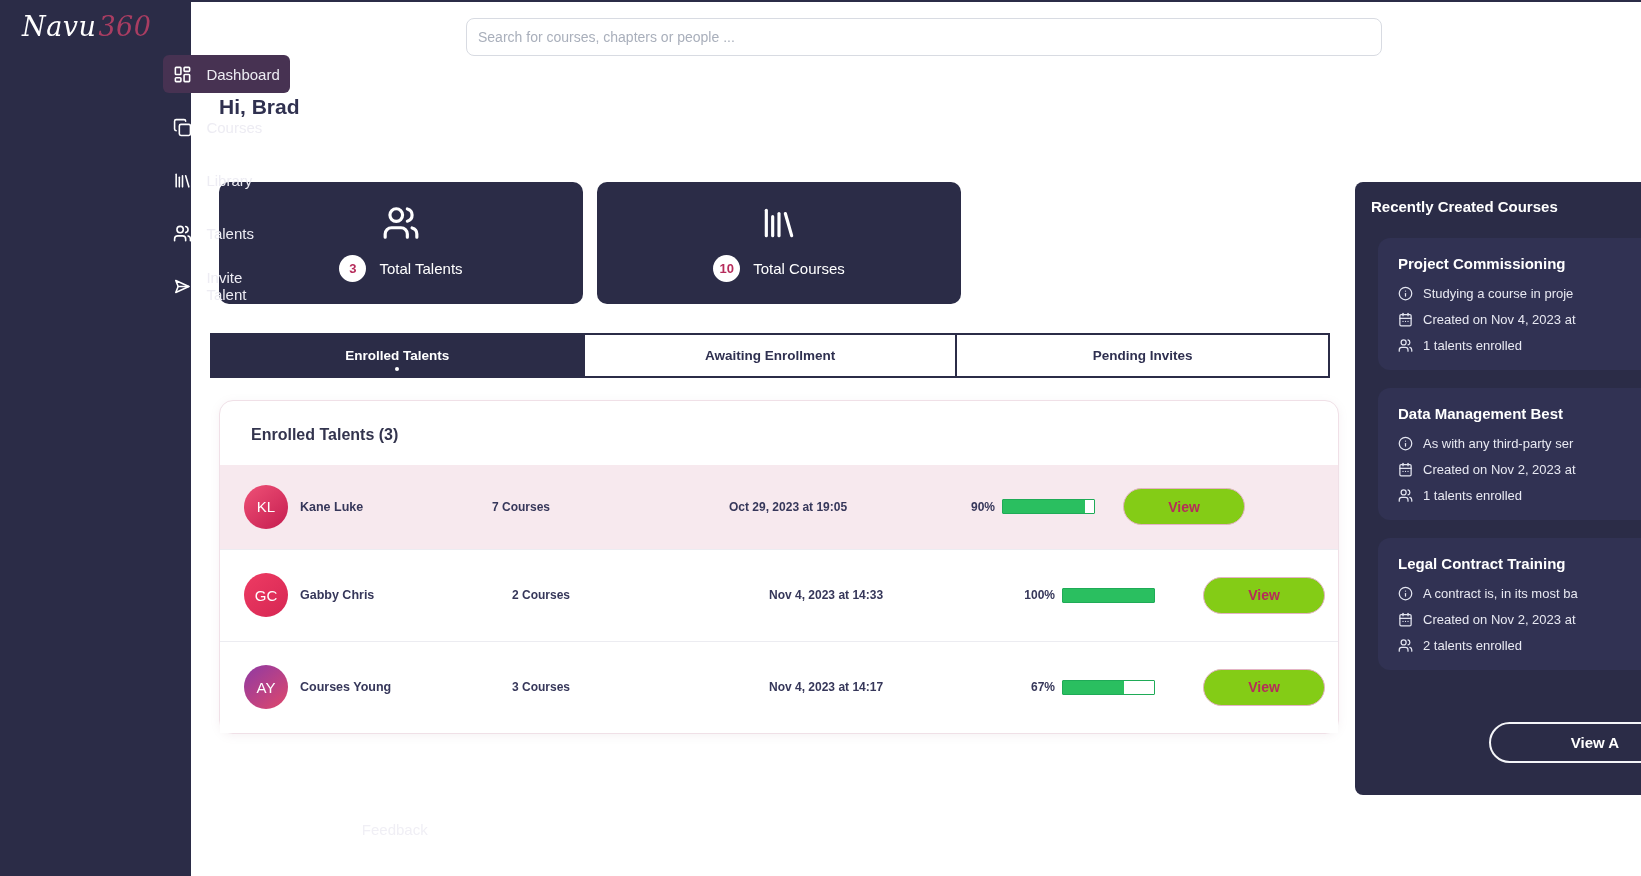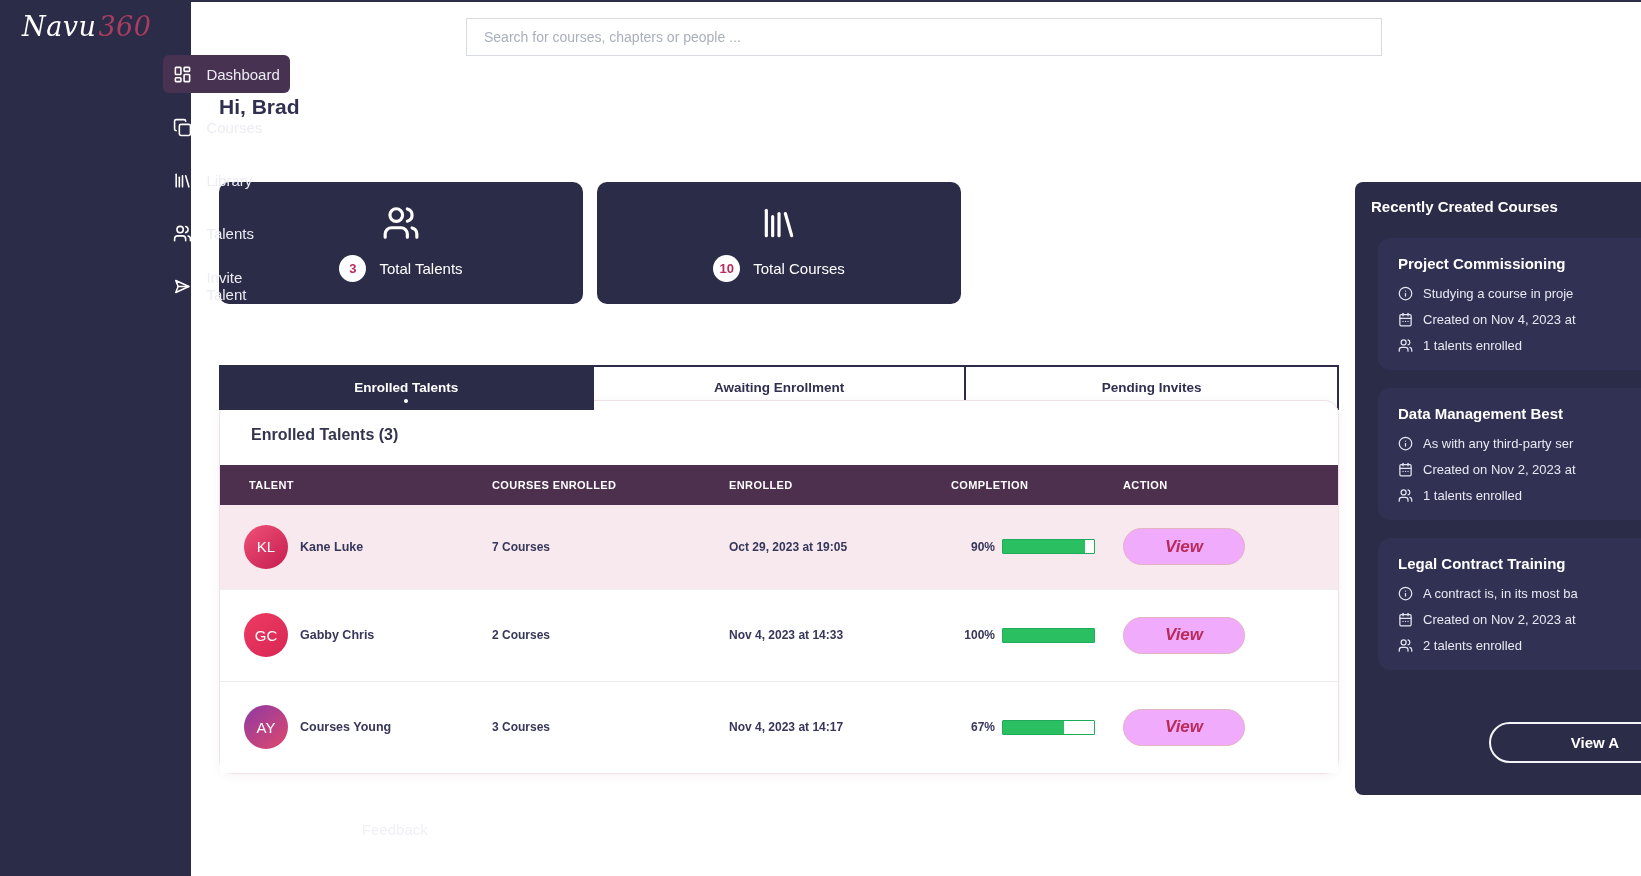--- a/index.html
+++ b/index.html
@@ -33,59 +33,59 @@
   .logo .lg-main{color:#ffffff;}
   .logo .lg-accent{color:var(--logo_accent);margin-left:2px;}
   .nav{margin-top:43px;padding:12px 12px;}
   .nav-item{height:38px;margin-bottom:15px;display:flex;align-items:center;gap:14px;padding:0 10px;border-radius:6px;color:#edecf3;font-size:15px;cursor:pointer;}
   .nav-item.active{background:var(--plum_active);}
   .nav-item .icon{width:19px;height:19px;color:#ffffff;flex:none;}
   .sidebar-footer{margin-top:auto;padding:0 0 36px 27px;display:flex;align-items:center;gap:12px;color:#f0eff5;font-size:15px;cursor:pointer;}
   .sidebar-footer .icon{width:21px;height:21px;color:#ffffff;}
 
   
-  .search{position:absolute;left:466px;top:18px;width:916px;height:38px;border:1px solid #d8dbe2;border-radius:0;background:#fff;padding:0 17px;font-size:14px;color:#3a3b55;outline:none;font-family:"Liberation Sans",sans-serif;}
+  .search{position:absolute;left:466px;top:18px;width:916px;height:38px;border:1px solid #d8dbe2;border-radius:8px;background:#fff;padding:0 11px;font-size:14px;color:#3a3b55;outline:none;font-family:"Liberation Sans",sans-serif;}
   .search::placeholder{color:#a9afbb;}
   .greeting{position:absolute;left:219px;top:95px;font-size:21px;font-weight:bold;color:#303150;}
 
   
   .stats{position:absolute;left:219px;top:182px;width:1120px;display:flex;gap:14px;}
   .stat-card{width:364px;height:122px;background:var(--navy);border-radius:10px;display:flex;flex-direction:column;align-items:center;justify-content:center;gap:13px;color:#fff;}
   .stat-card .icon{width:40px;height:38px;color:#fff;}
   .stat-row{display:flex;align-items:center;gap:13px;}
   .stat-badge{width:27px;height:27px;border-radius:50%;background:#fff;color:var(--accent);font-size:13px;font-weight:bold;display:flex;align-items:center;justify-content:center;}
   .stat-label{font-size:15px;color:#fff;}
 
   
-  .tabs{position:absolute;left:219px;top:333px;width:1120px;height:45px;display:flex;margin-top:32px;}
+  .tabs{position:absolute;left:210px;top:333px;width:1120px;height:45px;display:flex;}
   .tab{flex:1;position:relative;display:flex;align-items:center;justify-content:center;font-size:13.5px;font-weight:bold;background:#fff;color:#2f3050;border:2px solid var(--navy);cursor:pointer;font-family:"Liberation Sans",sans-serif;}
   .tab + .tab{margin-left:-2px;}
   .tab.active{background:var(--navy);color:#fff;border-color:var(--navy);z-index:1;}
   .tab-dot{display:none;}
   .tab.active .tab-dot{display:block;position:absolute;bottom:5px;left:50%;transform:translateX(-50%);width:4px;height:4px;border-radius:50%;background:#fff;}
 
   
   .table-card{position:absolute;left:219px;top:400px;width:1120px;background:#fff;border:1px solid #f0e0e7;border-radius:14px;box-shadow:0 2px 10px rgba(170,130,150,.10);}
   .table-title{padding:23px 0 19px 31px;font-size:16px;font-weight:bold;color:#33344e;line-height:1.35;}
   .tgrid{display:grid;grid-template-columns:272px 237px 222px 172px 1fr;align-items:center;}
   .thead{height:40px;background:var(--plum);color:#fff;}
   .th{font-size:11px;font-weight:bold;letter-spacing:.4px;}
   .th:first-child{padding-left:29px;}
   .trow{height:92px;background:#fff;}
-  .trow + .trow{border-top:1px solid var(--line);}
+  .trow + .trow{border-top:1px solid var(--line);gap:20px;}
   .trow.highlight{height:84px;background:var(--row_pink);}
   .td{font-size:12px;font-weight:bold;color:#36375a;}
   .td-talent{display:flex;align-items:center;padding-left:24px;gap:12px;}
   .avatar{width:44px;height:44px;border-radius:50%;color:#fff;font-size:15px;display:flex;align-items:center;justify-content:center;flex:none;font-weight:normal;}
   .tname{font-size:12.5px;font-weight:bold;}
   .td-completion{display:flex;align-items:center;gap:7px;}
   .pct{width:44px;text-align:right;font-size:12px;font-weight:bold;}
   .bar{width:93px;height:15px;background:#fff;border:1px solid var(--green_border);border-radius:1px;overflow:hidden;}
   .fill{display:block;height:100%;background:var(--green);}
-  .view-btn{width:122px;height:37px;border:1px solid var(--pink_border);border-radius:19px;background:#f0abfc;color:var(--accent);font-size:17px;font-weight:bold;cursor:pointer;font-family:"Liberation Sans",sans-serif;font-style:italic;}
+  .view-btn{width:122px;height:37px;border:1px solid var(--pink_border);border-radius:19px;background:#84cc16;color:var(--accent);font-size:14px;font-weight:bold;cursor:pointer;font-family:"Liberation Sans",sans-serif;}
 
   
   .recent{position:absolute;left:1355px;top:182px;width:336px;height:613px;background:var(--navy);border-radius:8px;color:#fff;}
   .recent-title{padding:16px 0 0 16px;font-size:15px;font-weight:bold;}
   .course-list{margin-top:23px;}
   .course-card{margin:0 0 18px 23px;width:290px;background:#313253;border-radius:12px;padding:17px 0 16px 20px;}
   .course-title{font-size:15px;font-weight:bold;margin-bottom:13px;white-space:nowrap;}
   .cline{display:flex;align-items:center;gap:10px;font-size:13px;color:#e8e9f2;margin-top:9px;white-space:nowrap;height:17px;}
   .cline:first-of-type{margin-top:0;}
   .cline .icon{width:15px;height:15px;color:#e3e5f0;flex:none;}
@@ -227,33 +227,20 @@
 
     <button class="tab">
       <span>Pending Invites</span>
 
     </button>
 
 </div>
 
 <section class="table-card">
   <div class="table-title">Enrolled Talents (3)</div>
-  <div class="thead tgrid">
-
-      <div class="th">TALENT</div>
-
-      <div class="th">COURSES ENROLLED</div>
-
-      <div class="th">ENROLLED</div>
-
-      <div class="th">COMPLETION</div>
-
-      <div class="th">ACTION</div>
-
-  </div>
 
     <div class="trow tgrid highlight">
       <div class="td td-talent">
         <span class="avatar" style="background: linear-gradient(140deg, rgb(239, 81, 119), rgb(197, 29, 79));">KL</span>
         <span class="tname">Kane Luke</span>
       </div>
       <div class="td">7 Courses</div>
       <div class="td">Oct 29, 2023 at 19:05</div>
       <div class="td td-completion">
         <span class="pct">90%</span>

